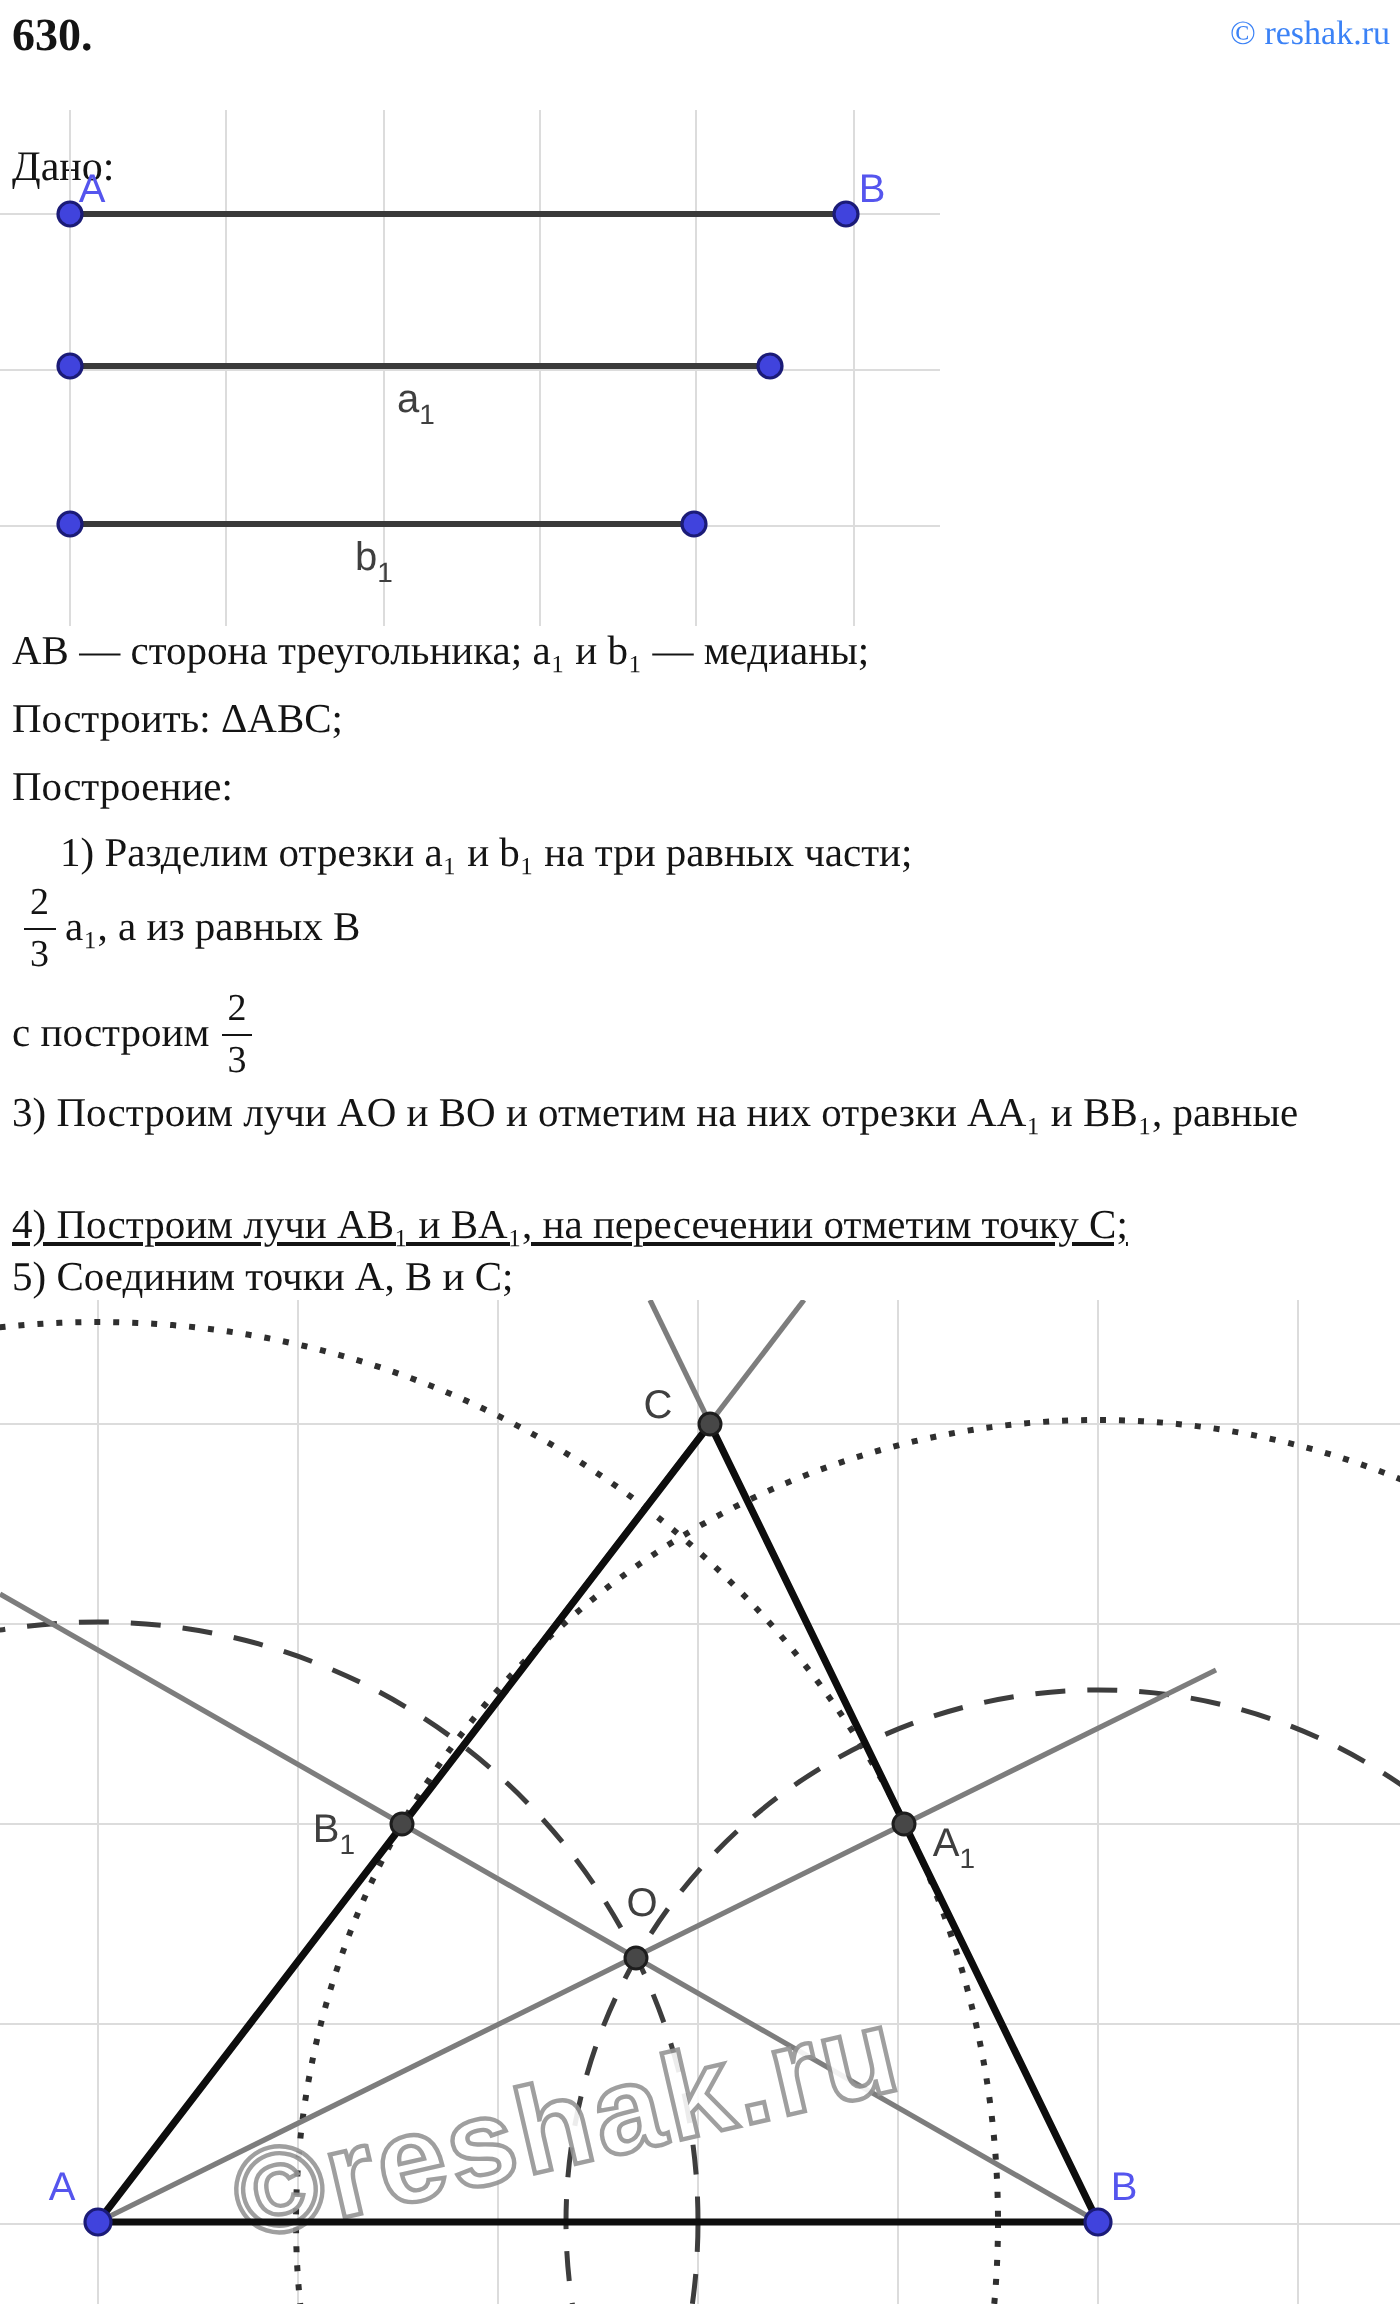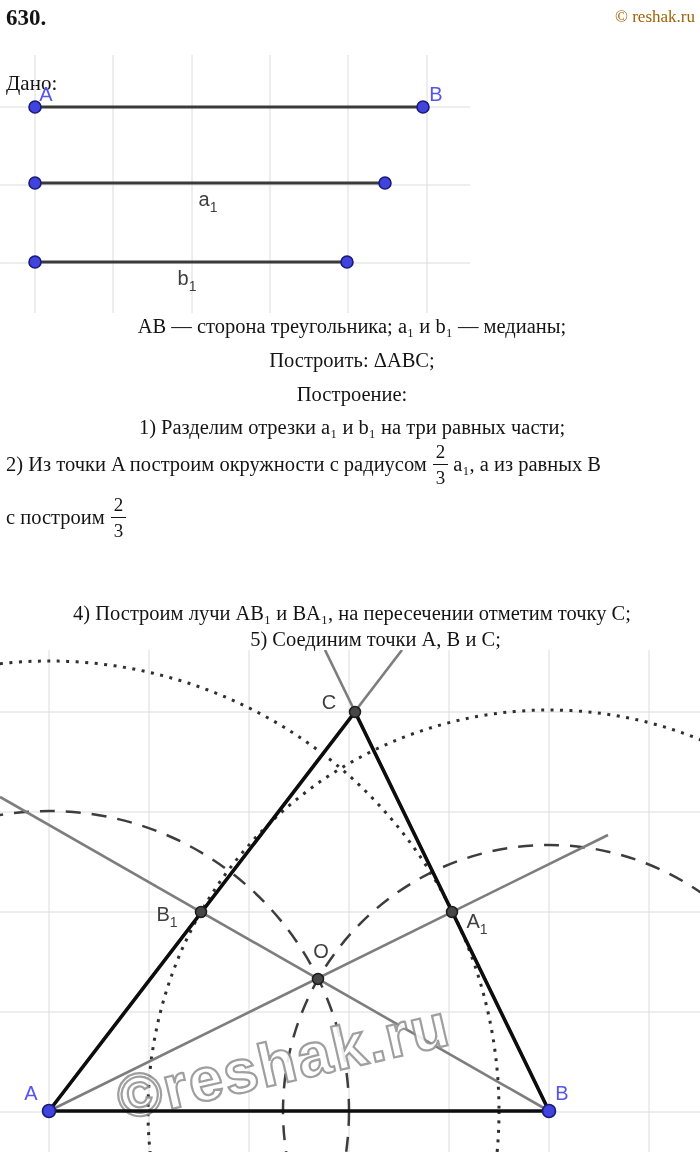--- a/index.html
+++ b/index.html
@@ -1,28 +1,28 @@
 <!DOCTYPE html>
 <html><head>
 <meta charset="utf-8">
 <style>
   html,body{margin:0;padding:0;background:#fff;}
   .page{position:relative;width:700px;height:1152px;background:#ffffff;overflow:hidden;
-        font-family:"Liberation Serif",serif;color:#141414;text-align:center;}
+        font-family:"Liberation Serif",serif;color:#141414;}
   .problem-number{position:absolute;left:6px;top:5px;font-size:23px;font-weight:bold;}
-  .copyright{position:absolute;right:5px;top:7px;font-size:17px;color:#a16207;}
+  .copyright{position:absolute;right:5px;top:7px;font-size:17px;color:#3b82f6;}
   .given-label{position:absolute;left:6px;top:31px;font-size:21px;margin-top:40px;}
   .fig{position:absolute;left:0;}
   #fig1{top:55px;}
   #fig2{top:650px;}
   .line{position:absolute;left:6px;right:2px;font-size:20.5px;white-space:nowrap;}
-  .l1{top:315px;} .l2{top:349px;} .l3{top:383px;} .l4{top:416px;}
+  .l1{top:315px;} .l2{top:349px;} .l3{top:383px;} .l4{top:416px;margin-left:24px;}
   .l5{top:437px;height:54px;display:flex;align-items:center;}
   .l6{top:490px;height:54px;display:flex;align-items:center;}
-  .l7{top:546px;} .l8{top:574px;} .l9{top:602px;} .l10{top:628px;margin-left:47px;}
+  .l7{top:546px;} .l8{top:574px;} .l9{top:602px;text-decoration:underline;} .l10{top:628px;}
   .frac{display:inline-flex;flex-direction:column;align-items:center;line-height:1;
         font-size:19px;margin:0 5px 0 6px;}
   .frac .num{border-bottom:1.5px solid #141414;padding:0 3px 3px;}
   .frac .den{padding-top:3px;}
   
   .grid{stroke:#dcdcdc;stroke-width:1;}
   .seg{stroke:#3a3a3a;stroke-width:3;}
   .tri{stroke:#0d0d0d;stroke-width:3.6;fill:none;stroke-linejoin:round;}
   .grayline{stroke:#7d7d7d;stroke-width:2.6;}
   .dotted{stroke:#2f2f2f;stroke-width:3;fill:none;stroke-dasharray:3 6.5;}
@@ -67,36 +67,36 @@
       <text x="208" y="151" class="lbl lbl-dark" text-anchor="middle">a<tspan dy="6" font-size="14">1</tspan></text>
       <text x="187" y="230" class="lbl lbl-dark" text-anchor="middle">b<tspan dy="6" font-size="14">1</tspan></text>
     </svg>
 
   <div class="line l1">AB — сторона треугольника; a₁ и b₁ — медианы;</div>
   <div class="line l3">Построение:</div>
   <div class="line l2">Построить: ΔABC;</div>
   <div class="line l4">1) Разделим отрезки a₁ и b₁ на три равных части;</div>
 
   <div class="line l5">
-    <span>2) Из точки A построим окружности с радиусом</span>
     <span class="frac">
       <span class="num">2</span>
       <span class="den">3</span>
     </span>
     <span>a₁, а из равных B</span>
   </div>
 
   <div class="line l6">
     <span>с построим</span>
     <span class="frac">
       <span class="num">2</span>
       <span class="den">3</span>
     </span>
   </div>
 
+  <div class="line l7">3) Построим лучи AO и BO и отметим на них отрезки AA₁ и BB₁, равные</div>
   <div class="line l9">4) Построим лучи AB₁ и BA₁, на пересечении отметим точку C;</div>
   <div class="line l10">5) Соединим точки A, B и C;</div>
 
   <svg id="fig2" class="fig" width="700" height="502">
       <line x1="49" y1="0" x2="49" y2="502" class="grid"></line>
       <line x1="149" y1="0" x2="149" y2="502" class="grid"></line>
       <line x1="249" y1="0" x2="249" y2="502" class="grid"></line>
       <line x1="349" y1="0" x2="349" y2="502" class="grid"></line>
       <line x1="449" y1="0" x2="449" y2="502" class="grid"></line>
       <line x1="549" y1="0" x2="549" y2="502" class="grid"></line>

